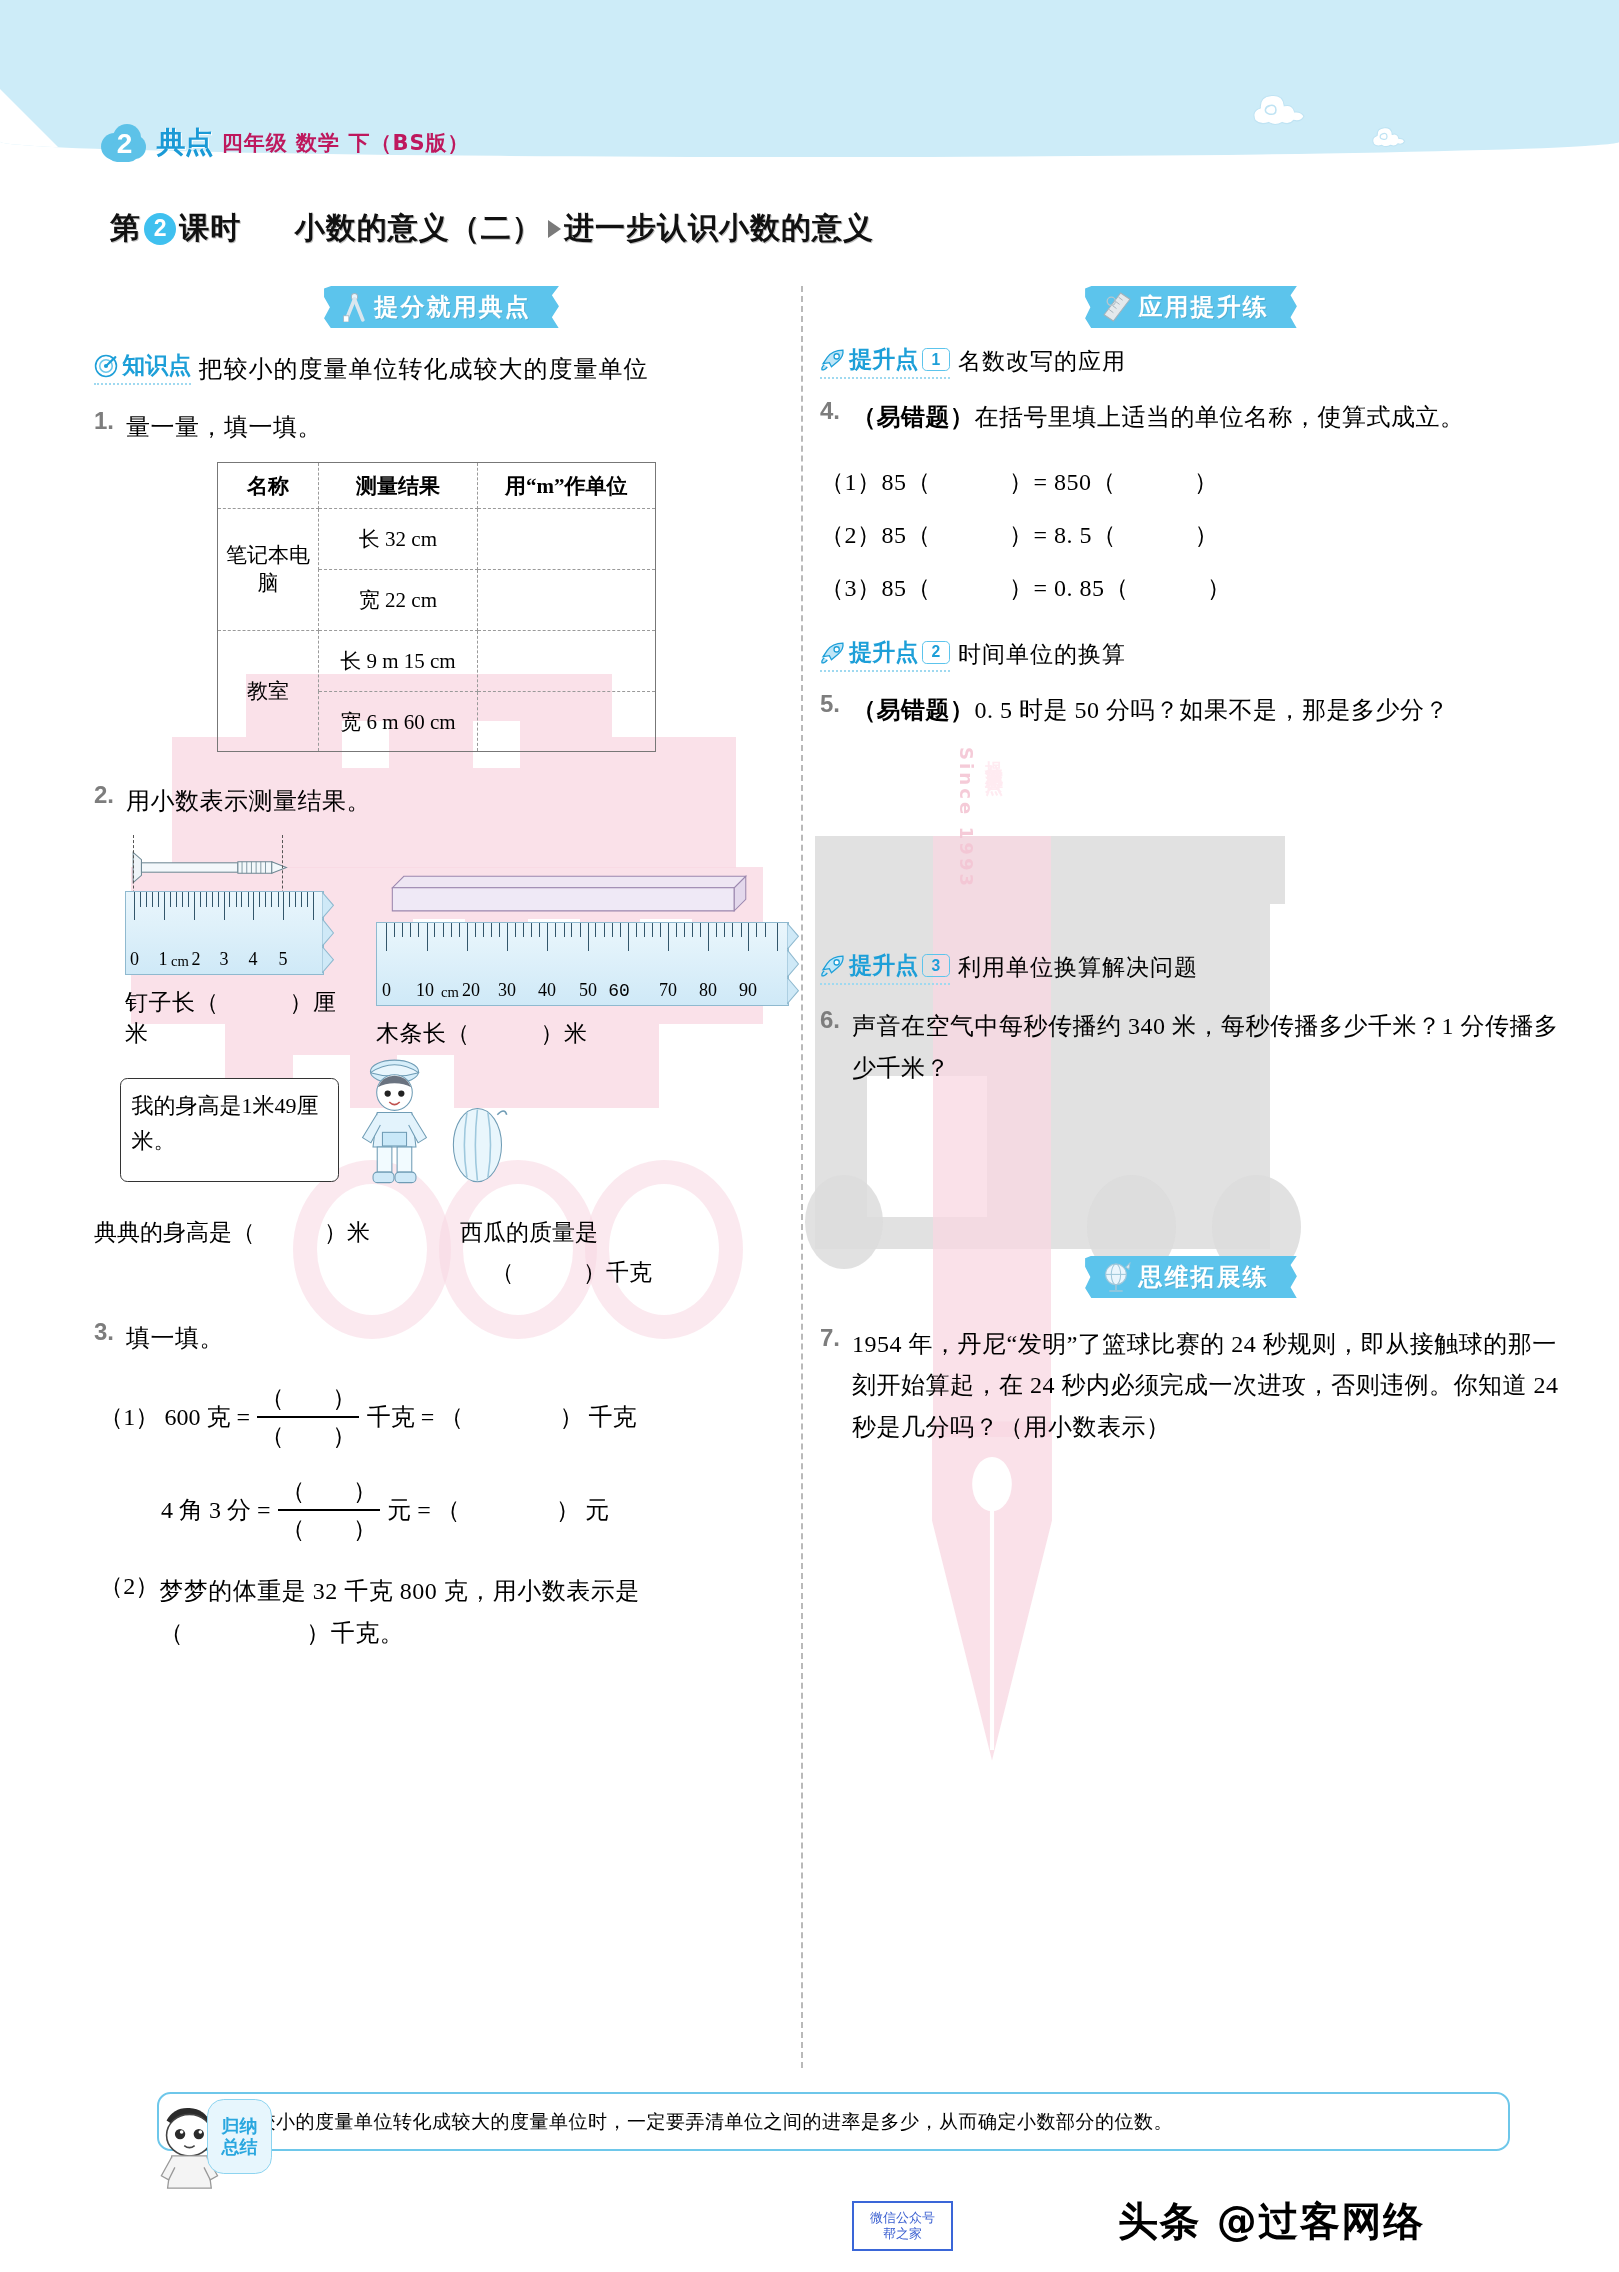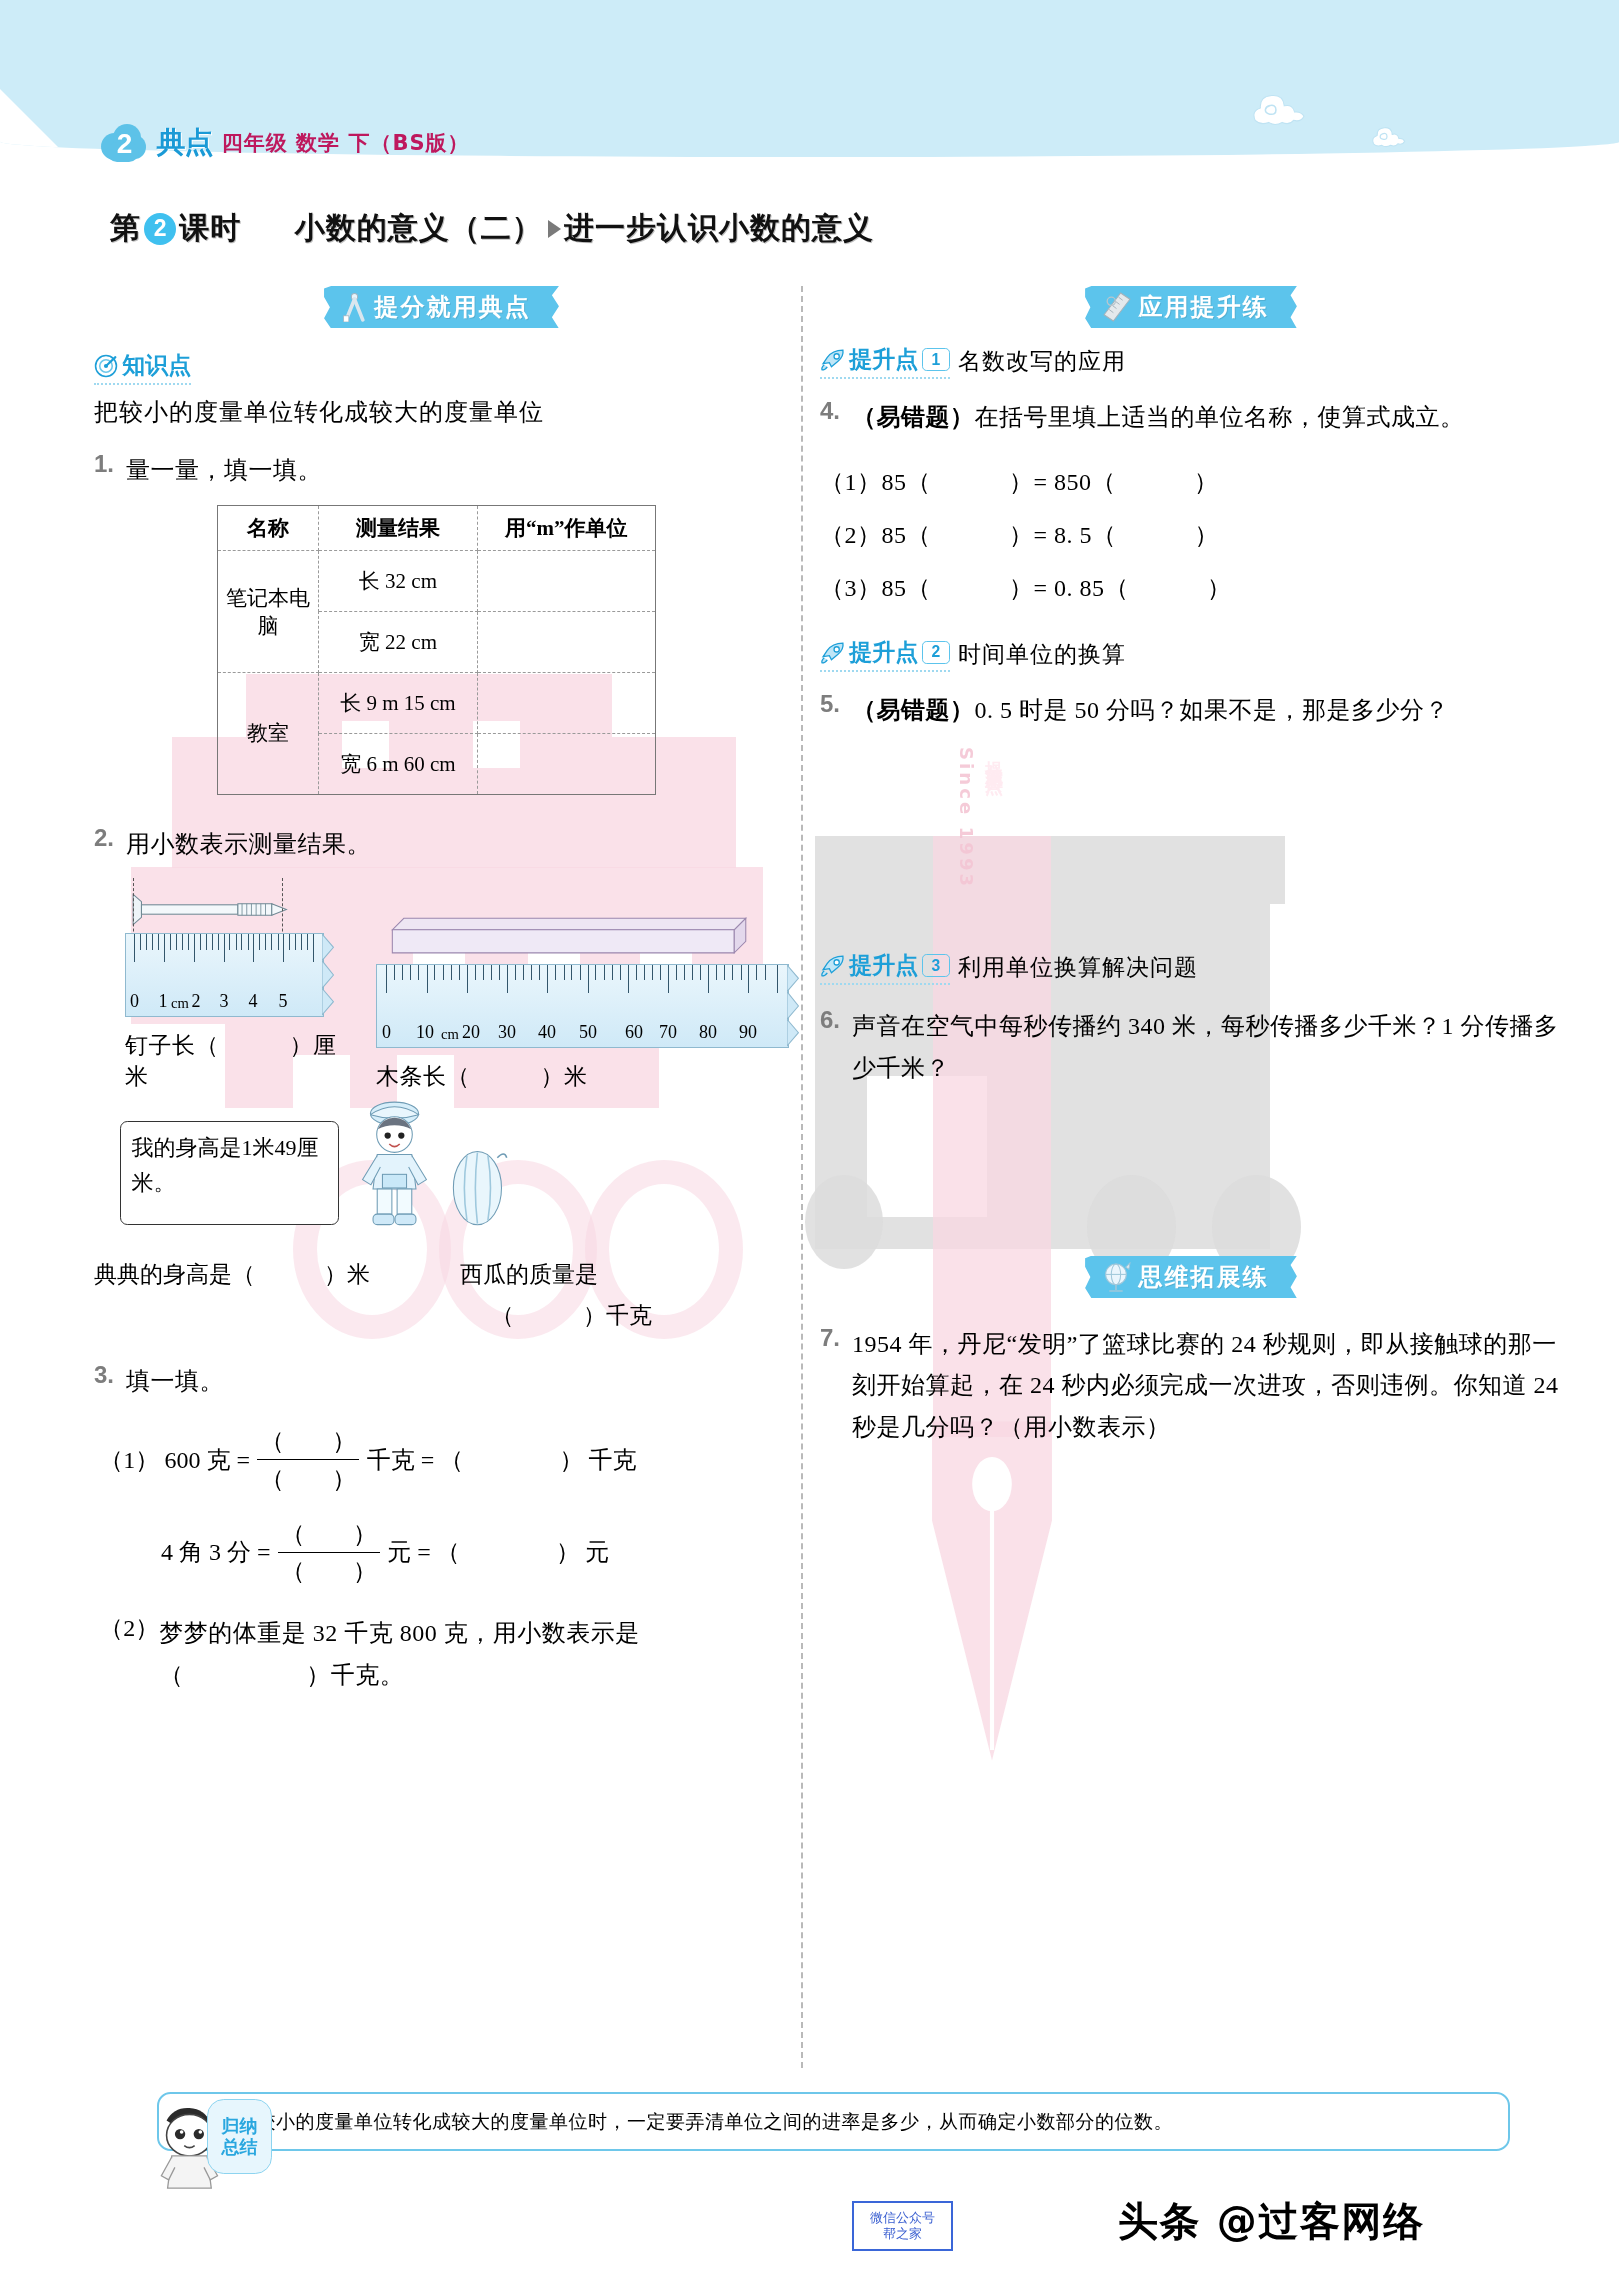--- a/index.html
+++ b/index.html
@@ -82,21 +82,21 @@
   .ribbon{
     position:relative;display:inline-flex;align-items:center;gap:7.3px;
     background:#5cc4ec;padding:5.2px 28px 5.2px 18px;margin:0 auto;
     color:#fff;font:bold 24px "DejaVu Sans",sans-serif;letter-spacing:2.1px;
     text-shadow:1px 1px 0 rgba(0,0,0,.10);
     clip-path:polygon(0 6%,3% 0,100% 0,97% 22%,100% 48%,97% 74%,100% 100%,3% 100%,0 76%,2.5% 50%,0 26%);
   }
   .ribbon-wrap{display:flex;justify-content:center;}
   
   .kp{
-    display:flex;align-items:flex-start;gap:7.3px;margin-top:22px;flex-direction:column;
+    display:flex;align-items:flex-start;gap:7.3px;margin-top:22px;
   }
   .kp-badge{
     display:inline-flex;align-items:center;gap:4.2px;flex:0 0 auto;
     color:#1d9fd8;font:bold 23px "DejaVu Sans",sans-serif;
     border-bottom:2.6px dotted #9fd9f0;padding-bottom:2.1px;
   }
   .kp-text{
     font:500 24px "Liberation Serif",serif;line-height:1.62;letter-spacing:1px;
   }
   
@@ -488,21 +488,21 @@
             <i style="left:388px;height:14.6px;"></i>
         </div>
         <div class="rnums">
           <span style="left:9.4px;">0</span>
           <span style="left:48px;">10</span>
           <span style="left:73px;font-size:14.6px;">cm</span>
           <span style="left:94px;">20</span>
           <span style="left:130px;">30</span>
           <span style="left:170px;">40</span>
           <span style="left:211px;">50</span>
-          <span style="left:257px;">60</span>
+          <span style="left:242px;font-family:Liberation Mono, monospace;">60</span>
           <span style="left:291px;">70</span>
           <span style="left:331px;">80</span>
           <span style="left:371px;">90</span>
         </div>
         <svg class="zigzag" viewBox="0 0 24 160" preserveAspectRatio="none">
           <path d="M0 0 L22 26 L0 52 L22 80 L0 106 L22 132 L0 158 L0 0 Z" fill="#cfe9f7" stroke="#8fb9cf" stroke-width="2"></path>
         </svg>
       </div>
       <div class="cap">木条长（　　　）米</div>
     </div>

